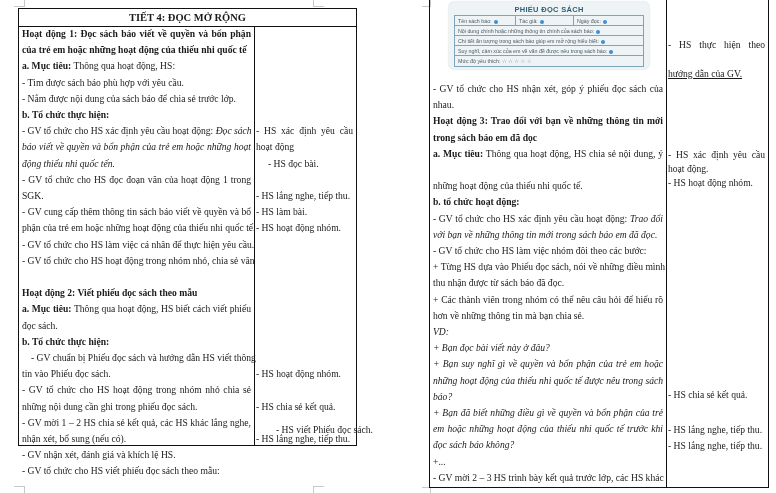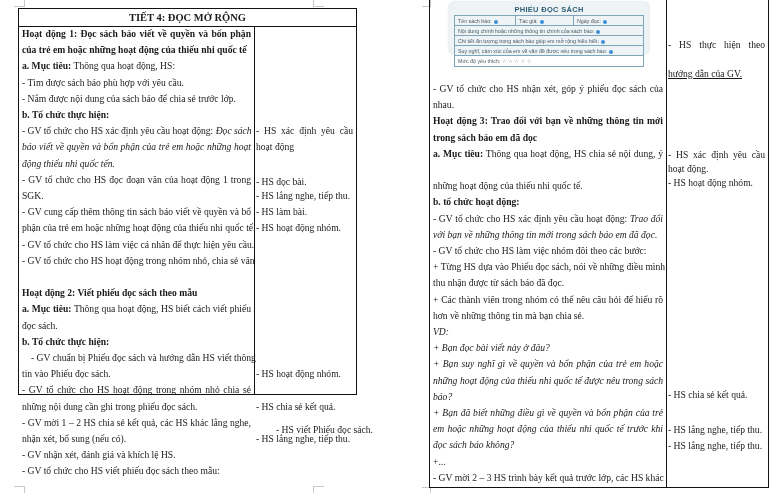--- a/index.html
+++ b/index.html
@@ -14,21 +14,21 @@
   .tbl { position:absolute; border:1.3px solid #111; box-sizing:border-box; }
   .col-l { position:absolute; top:0; bottom:0; left:0; box-sizing:border-box; border-right:1.3px solid #111; }
   .col-r { position:absolute; top:0; bottom:0; right:0; box-sizing:border-box; }
   .title-row { position:absolute; left:0; right:0; top:0; height:17px; border-bottom:1.3px solid #111;
     text-align:center; font-weight:bold; font-size:10.5px; line-height:17px; }
   .line { position:absolute; left:3px; right:3px; font-size:9.6px; line-height:13px; white-space:nowrap; }
   .just { text-align:justify; text-align-last:justify; }
   .b { font-weight:bold; }
   .i { font-style:italic; }
   .card {
-    position:absolute; left:19px; top:4px; width:200px; height:52px;
+    position:absolute; left:19px; top:4px; width:200px; height:67px;
     background:#eef4f6; border-radius:5px; box-shadow:0 0 2px #b9c9cf;
     font-family:"Liberation Sans","DejaVu Sans",sans-serif;
   }
   .card-title { position:absolute; left:0; right:0; top:3px; text-align:center; font-size:7.5px;
     font-weight:bold; color:#2f5e75; letter-spacing:0.3px; }
   .card-grid { position:absolute; left:5px; right:5px; top:13px; border:0.8px solid #7fa6b8; }
   .crow { height:10px; border-bottom:0.8px solid #7fa6b8; font-size:5.3px; line-height:10px;
     color:#4a5a62; padding-left:3px; position:relative; box-sizing:border-box; white-space:nowrap; }
   .crow:last-child { border-bottom:none; }
   .ccell { position:absolute; top:0; bottom:0; padding-left:3px; box-sizing:border-box; border-left:0.8px solid #7fa6b8; }
@@ -36,21 +36,21 @@
 </style>
 </head>
 <body>
 
 <div class="page" style="left:0;top:0;width:380px;height:493px;">
   <div class="corner" style="left:14px;top:0;width:10px;height:6px;border-right-width:1px;border-bottom-width:1px;"></div>
   <div class="corner" style="left:313px;top:0;width:10px;height:6px;border-left-width:1px;border-bottom-width:1px;"></div>
   <div class="corner" style="left:14px;top:486px;width:10px;height:7px;border-right-width:1px;border-top-width:1px;"></div>
   <div class="corner" style="left:313px;top:486px;width:10px;height:7px;border-left-width:1px;border-top-width:1px;"></div>
 
-  <div class="tbl" id="ltbl" style="left:18px;top:8px;width:339px;height:387px;">
+  <div class="tbl" id="ltbl" style="left:18px;top:8px;width:339px;height:438px;">
     <div class="title-row">TIẾT 4: ĐỌC MỞ RỘNG</div>
     <div style="position:absolute;left:0;right:0;top:17px;bottom:0;">
       <div class="col-l" id="l-teacher" style="width:236px;">
           <div class="line b just" style="top: 1px;">Hoạt động 1: Đọc sách báo viết về quyền và bổn phận</div>
           <div class="line b" style="top: 17.2px;">của trẻ em hoặc những hoạt động của thiếu nhi quốc tế</div>
           <div class="line " style="top: 33.4px;"><span class="b">a. Mục tiêu:</span><span> Thông qua hoạt động, HS:</span></div>
           <div class="line " style="top: 49.6px;">- Tìm được sách báo phù hợp với yêu cầu.</div>
           <div class="line " style="top: 65.8px;">- Nắm được nội dung của sách báo để chia sẻ trước lớp.</div>
           <div class="line b" style="top: 82px;">b. Tổ chức thực hiện:</div>
           <div class="line just" style="top: 98.2px;"><span>- GV tổ chức cho HS xác định yêu cầu hoạt động: </span><span class="i">Đọc sách</span></div>
@@ -71,21 +71,21 @@
           <div class="line just" style="top: 357.4px;">- GV tổ chức cho HS hoạt động trong nhóm nhỏ chia sẻ</div>
           <div class="line " style="top: 373.6px;">những nội dung cần ghi trong phiếu đọc sách.</div>
           <div class="line just" style="top: 389.8px;">- GV mời 1 – 2 HS chia sẻ kết quả, các HS khác lắng nghe,</div>
           <div class="line " style="top: 406px;">nhận xét, bổ sung (nếu có).</div>
           <div class="line " style="top: 422.2px;">- GV nhận xét, đánh giá và khích lệ HS.</div>
           <div class="line " style="top: 438.4px;">- GV tổ chức cho HS viết phiếu đọc sách theo mẫu:</div>
         </div>
       <div class="col-r" id="l-student" style="width:103px;">
           <div class="line just" style="top: 98.2px;">- HS xác định yêu cầu</div>
           <div class="line " style="top: 114.4px;">hoạt động</div>
-          <div class="line " style="top: 149px;">- HS đọc bài.</div>
+          <div class="line " style="top: 131px; padding-left: 12px;">- HS đọc bài.</div>
           <div class="line " style="top: 163px;">- HS lắng nghe, tiếp thu.</div>
           <div class="line " style="top: 179.2px;">- HS làm bài.</div>
           <div class="line " style="top: 195.4px;">- HS hoạt động nhóm.</div>
           <div class="line " style="top: 341.2px;">- HS hoạt động nhóm.</div>
           <div class="line " style="top: 373.6px;">- HS chia sẻ kết quả.</div>
           <div class="line " style="top: 406px;">- HS lắng nghe, tiếp thu.</div>
           <div class="line " style="top: 397px; padding-left: 20px;">- HS viết Phiếu đọc sách.</div>
         </div>
     </div>
   </div>

